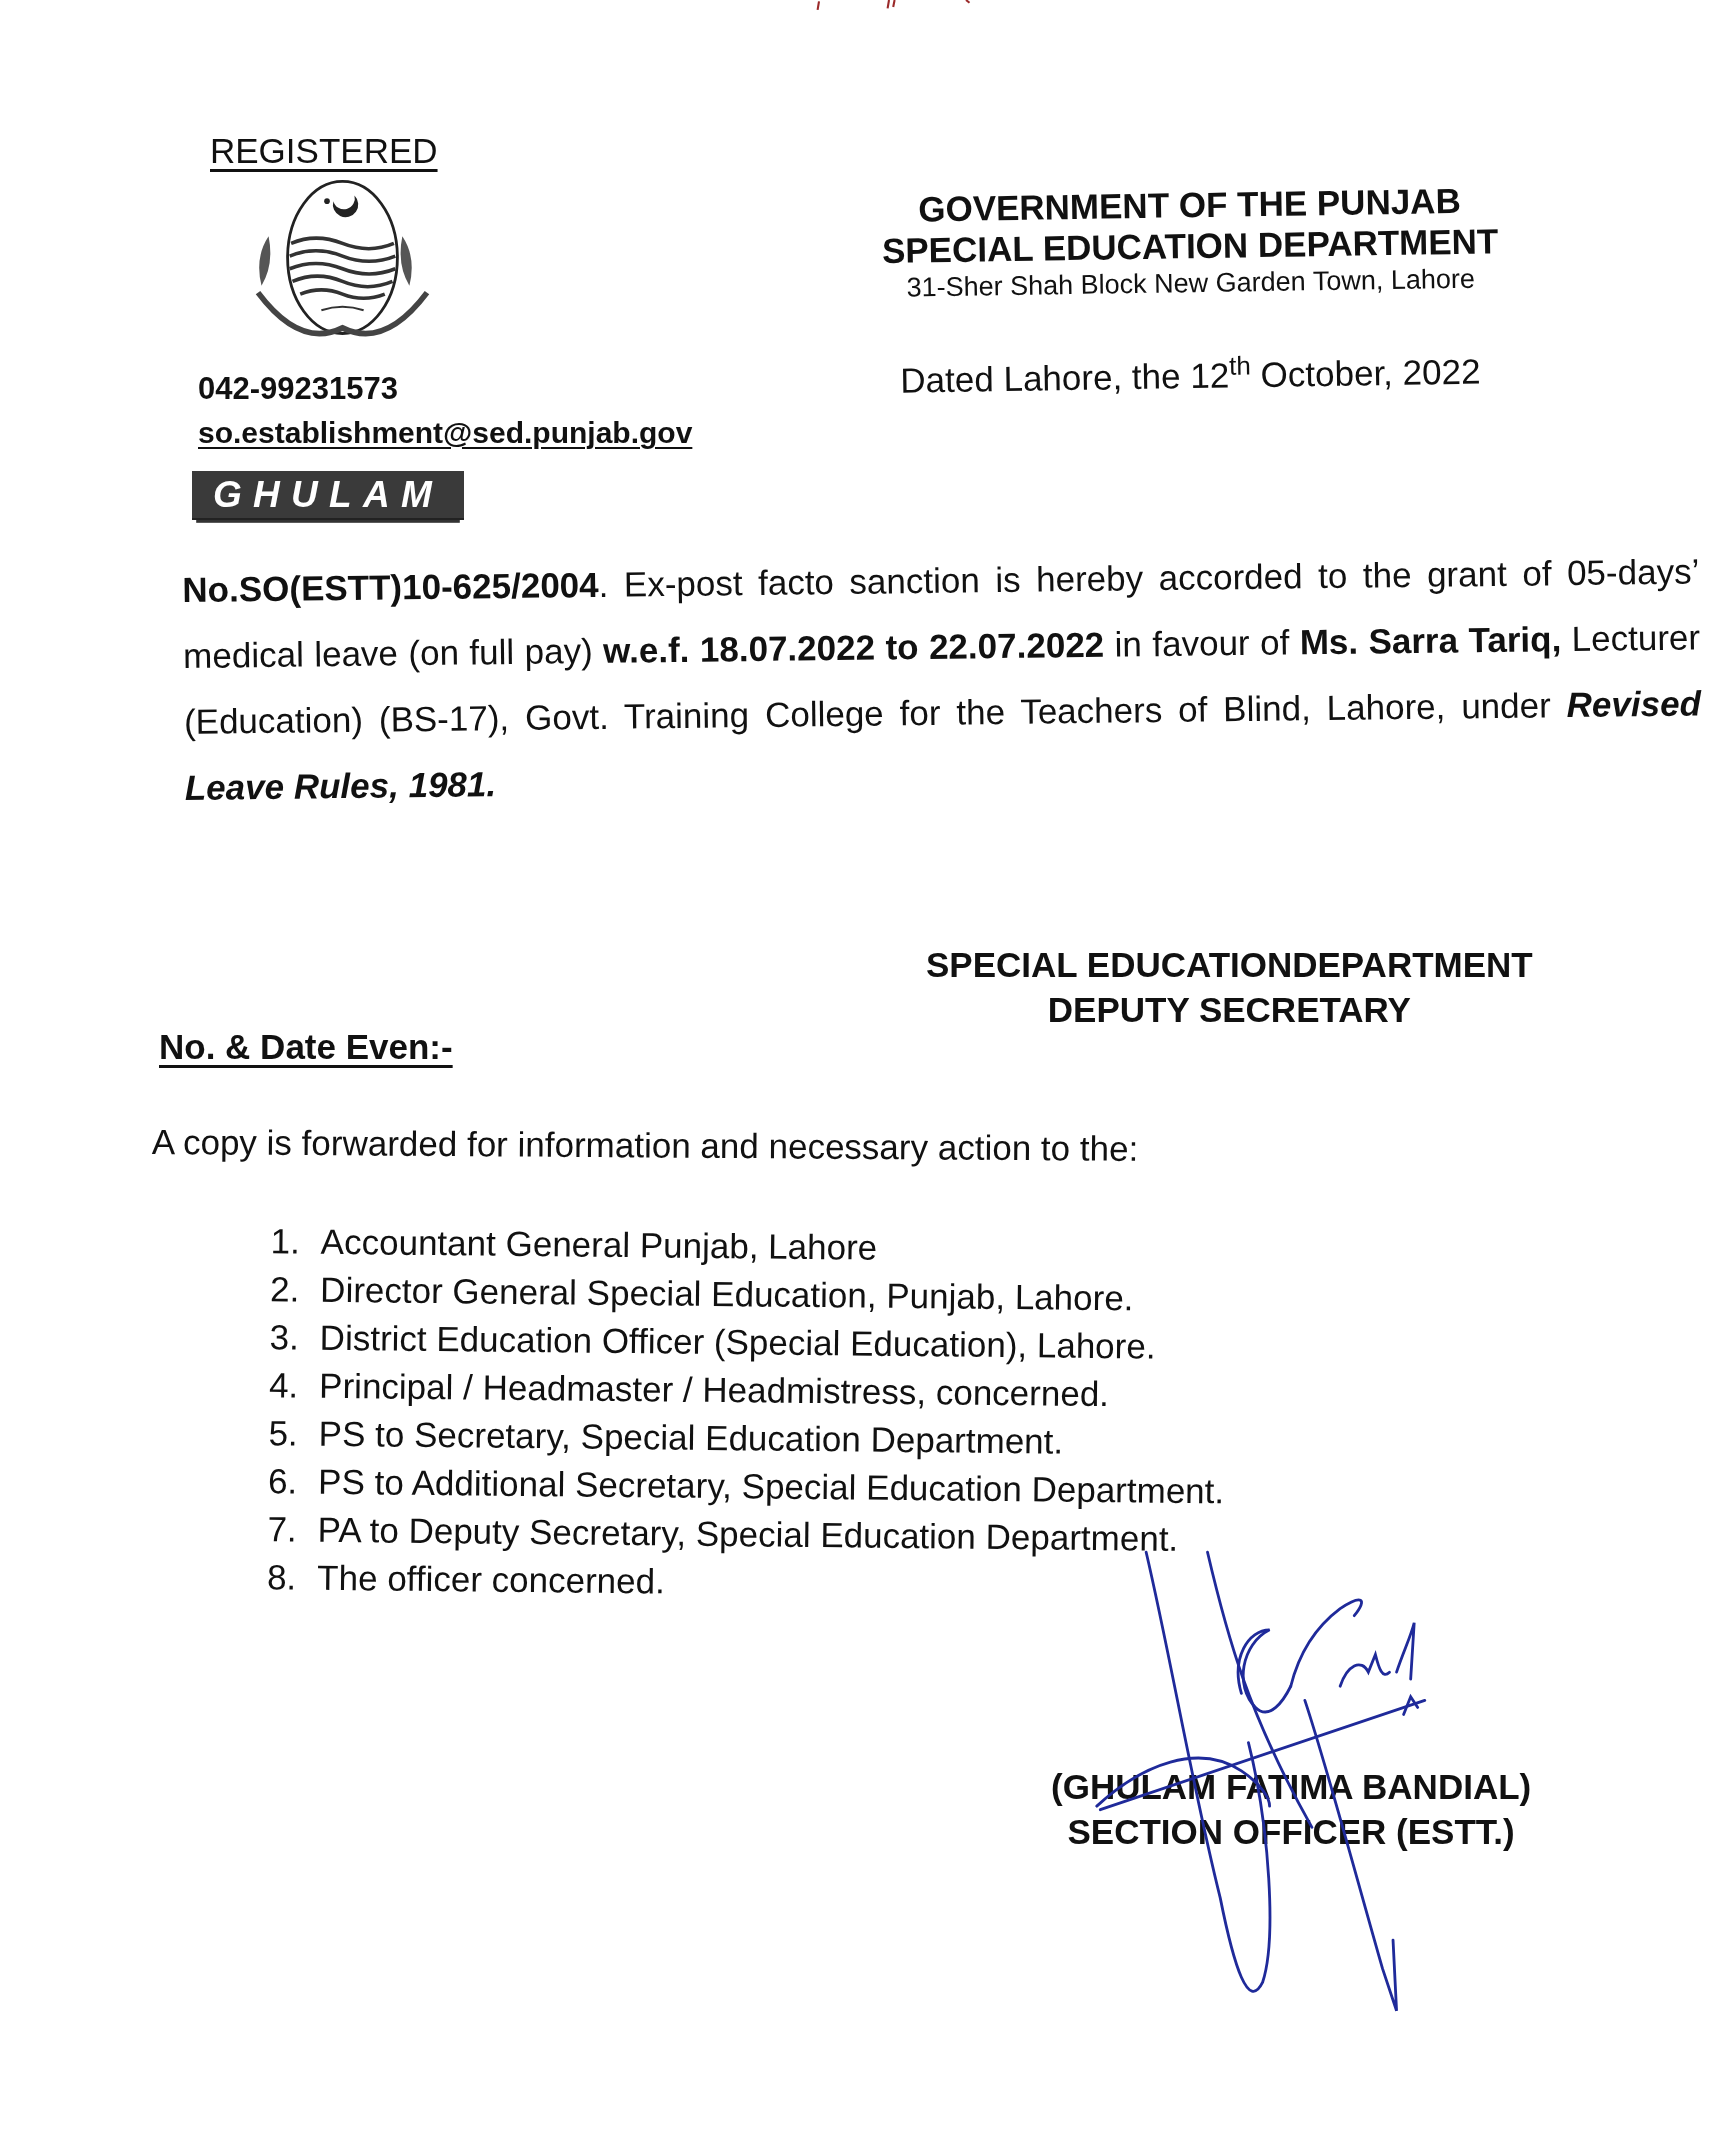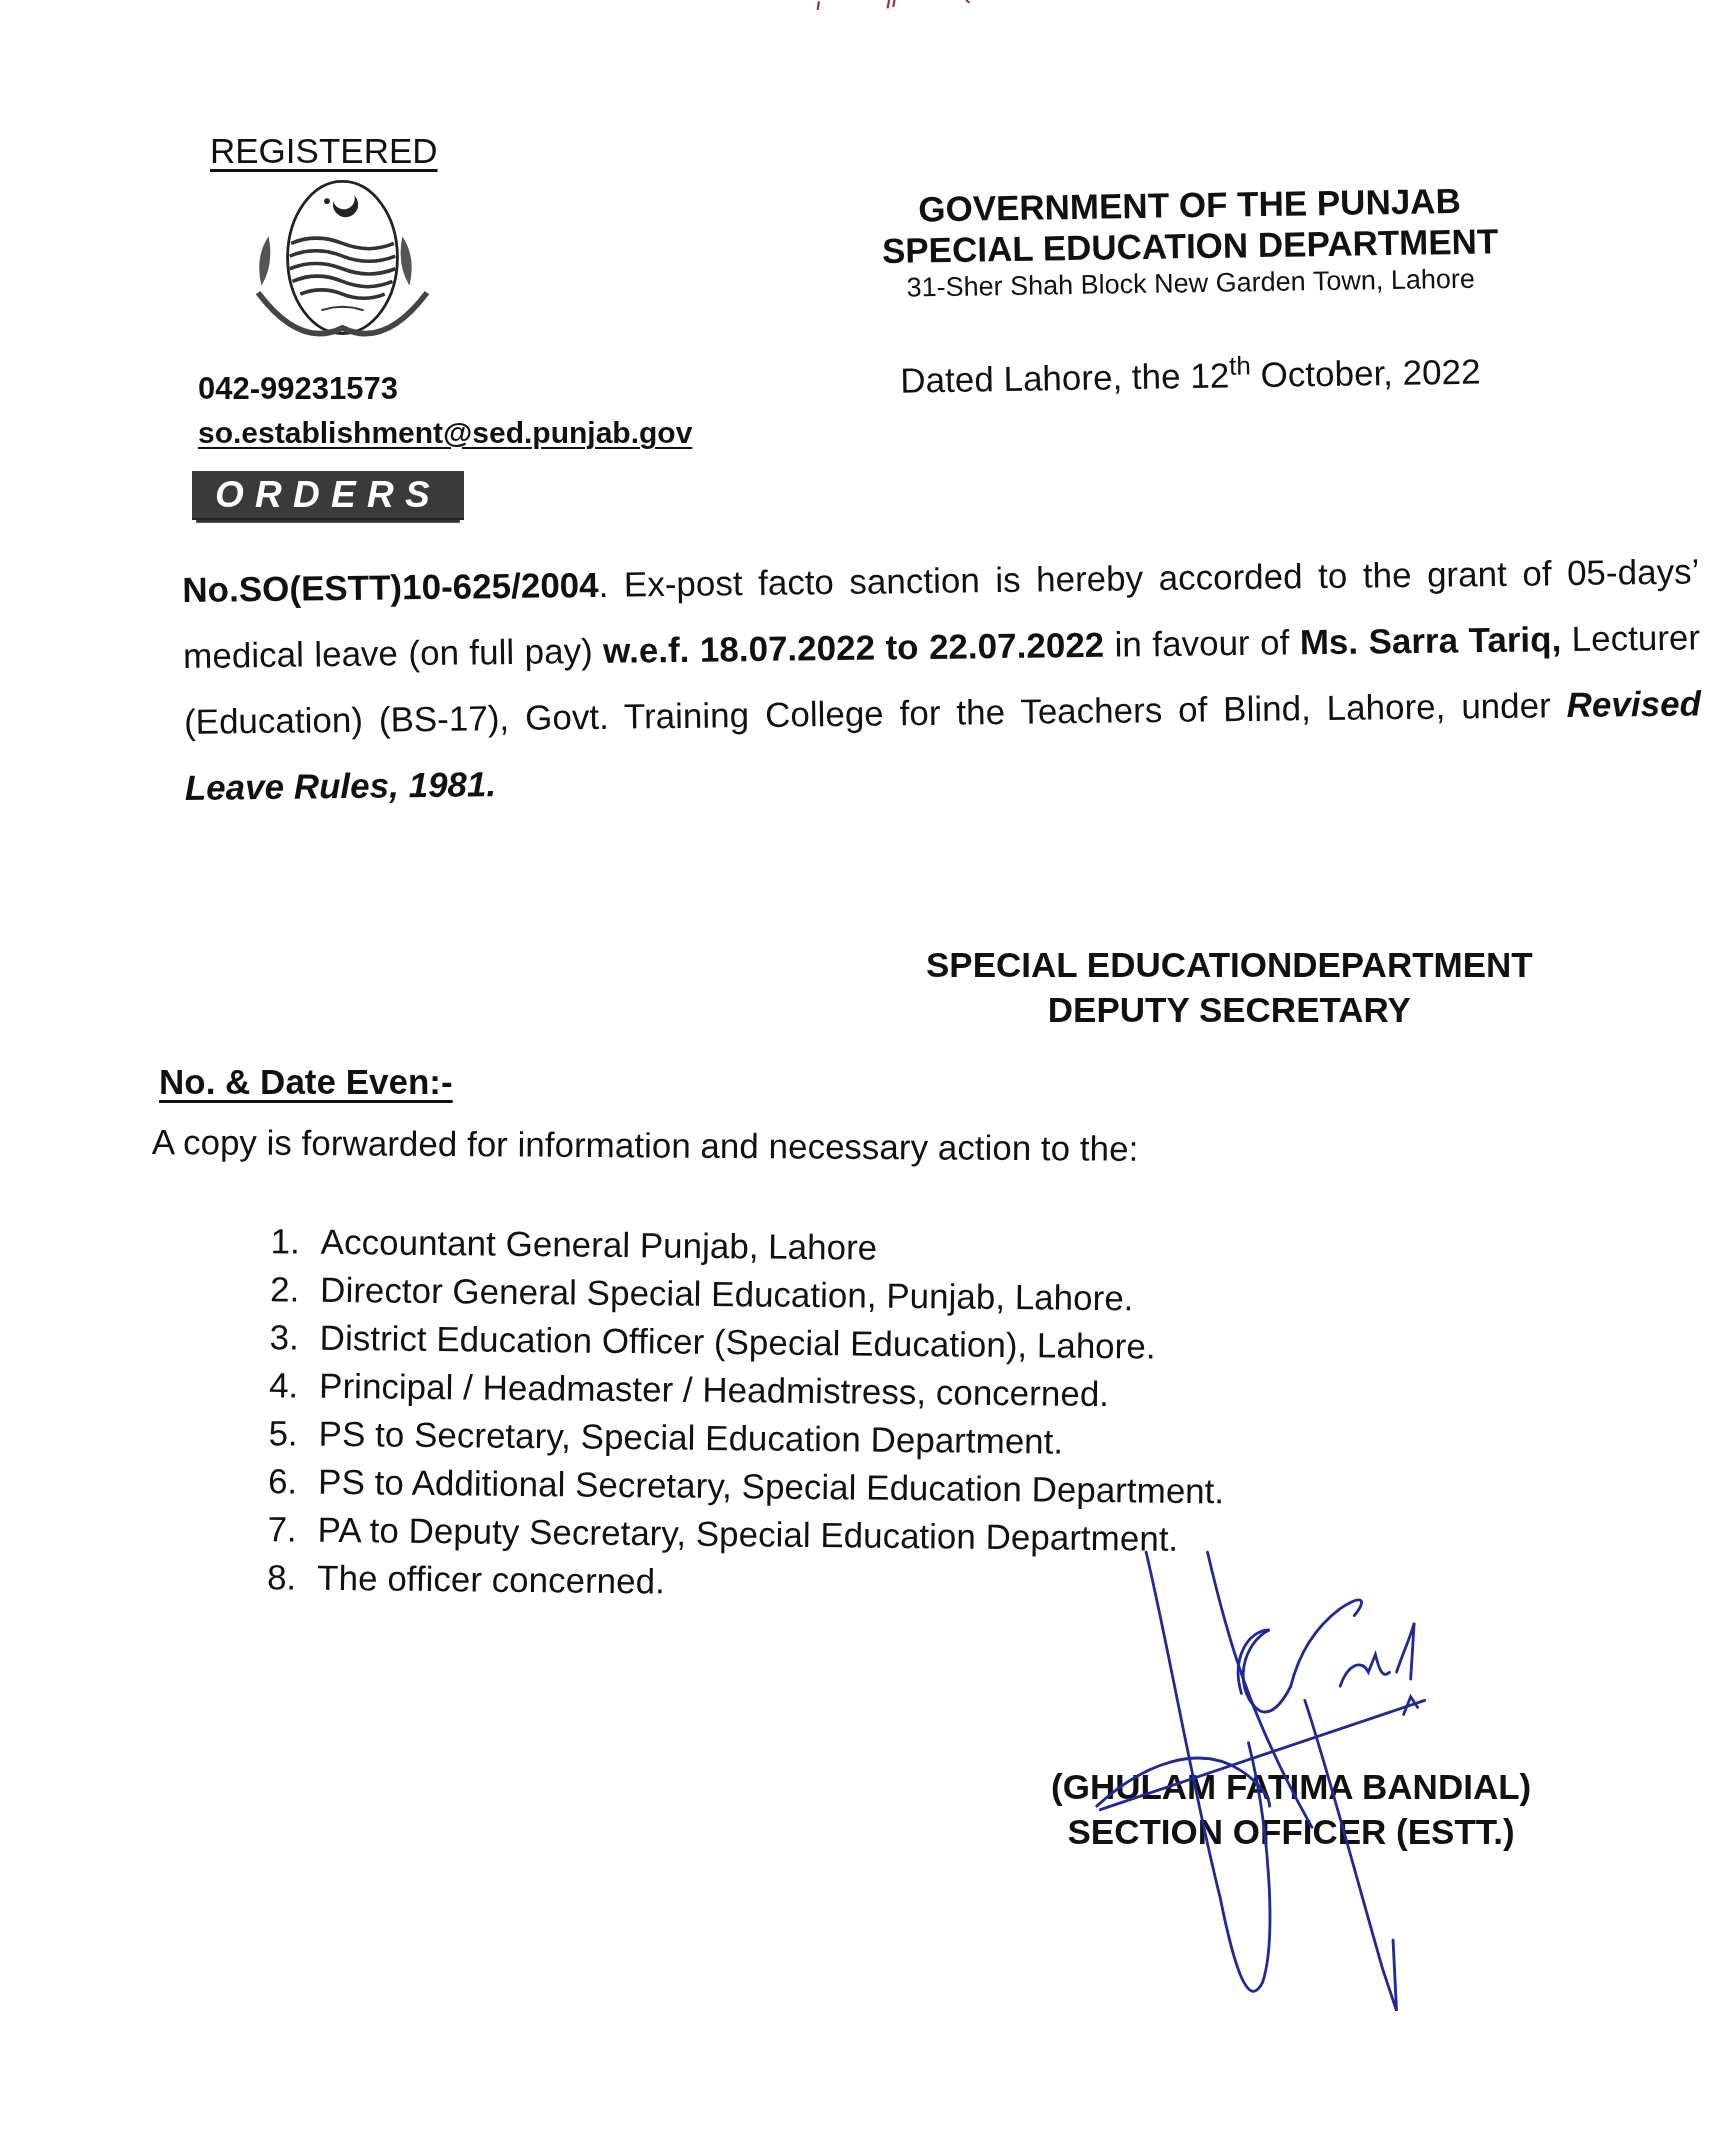--- a/index.html
+++ b/index.html
@@ -24,21 +24,21 @@
       letter-spacing: 11.3px; text-align: center; line-height: 47px;
       border-bottom: 2.8px solid #222; box-shadow: 0 7px 0 -4.2px #333;
     }
     .body-para {
       left: 182px; top: 557px; width: 1517px; font-size: 35px; line-height: 66px;
       white-space: normal; text-align: justify; transform: rotate(-0.7deg); transform-origin: left top;
     }
     .body-para b { font-weight: bold; }
     .body-para i { font-weight: bold; font-style: italic; }
     .sig1 { left: 926px; top: 942px; text-align: center; font-weight: bold; font-size: 35px; line-height: 45px; }
-    .noeven { left: 159px; top: 1027px; font-size: 35px; font-weight: bold; text-decoration: underline; text-underline-offset: 5.6px; text-decoration-thickness: 2.8px; margin-top: 35px; }
+    .noeven { left: 159px; top: 1027px; font-size: 35px; font-weight: bold; text-decoration: underline; text-underline-offset: 5.6px; text-decoration-thickness: 2.8px; }
     .copy { left: 152px; top: 1122px; font-size: 35px; transform: rotate(0.4deg); transform-origin: left top; }
     .cc-list { left: 240px; top: 1217px; font-size: 35px; line-height: 48px; margin: 0; padding: 0; list-style: none; transform: rotate(0.6deg); transform-origin: left top; }
     .cc-list li { display: flex; }
     .cc-num { width: 60px; text-align: right; padding-right: 21px; }
     .sig2 { left: 1051px; top: 1764px; text-align: center; font-weight: bold; font-size: 35px; line-height: 45px; }
     .signature { left: 1058px; top: 1531px; width: 529px; height: 508px; pointer-events: none; }
     .topmark { left: 811px; top: 0px; width: 212px; height: 14px; }
   </style>
 </head>
 <body>
@@ -67,21 +67,21 @@
 <div class="abs email">so.establishment@sed.punjab.gov</div>
 
 <div class="abs org-block">
   <div class="org-line1">GOVERNMENT OF THE PUNJAB</div>
   <div class="org-line2">SPECIAL EDUCATION DEPARTMENT</div>
   <div class="org-line3">31-Sher Shah Block New Garden Town, Lahore</div>
 </div>
 
 <div class="abs dated"><span>Dated Lahore, the 12</span><sup>th</sup><span> October, 2022</span></div>
 
-<div class="abs orders">ORDERS</div>
+<div class="abs orders">GHULAM</div>
 
 <div class="abs body-para"><b>No.SO(ESTT)10-625/2004</b><span>. Ex-post facto sanction is hereby accorded to the grant of 05-days’ medical leave (on full pay) </span><b>w.e.f. 18.07.2022 to 22.07.2022</b><span> in favour of </span><b>Ms. Sarra Tariq,</b><span> Lecturer (Education) (BS-17), Govt. Training College for the Teachers of Blind, Lahore, under </span><i>Revised Leave Rules, 1981.</i></div>
 
 <div class="abs sig1">
   <div>SPECIAL EDUCATIONDEPARTMENT</div>
   <div>DEPUTY SECRETARY</div>
 </div>
 
 <div class="abs noeven">No. &amp; Date Even:-</div>
 

